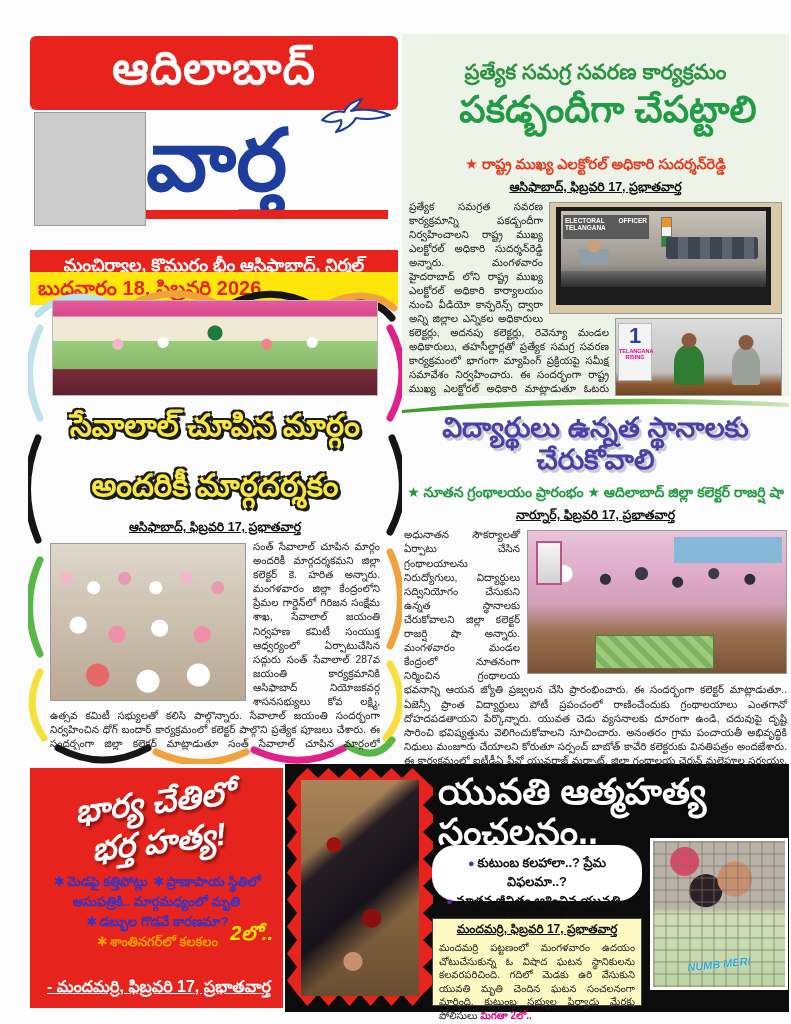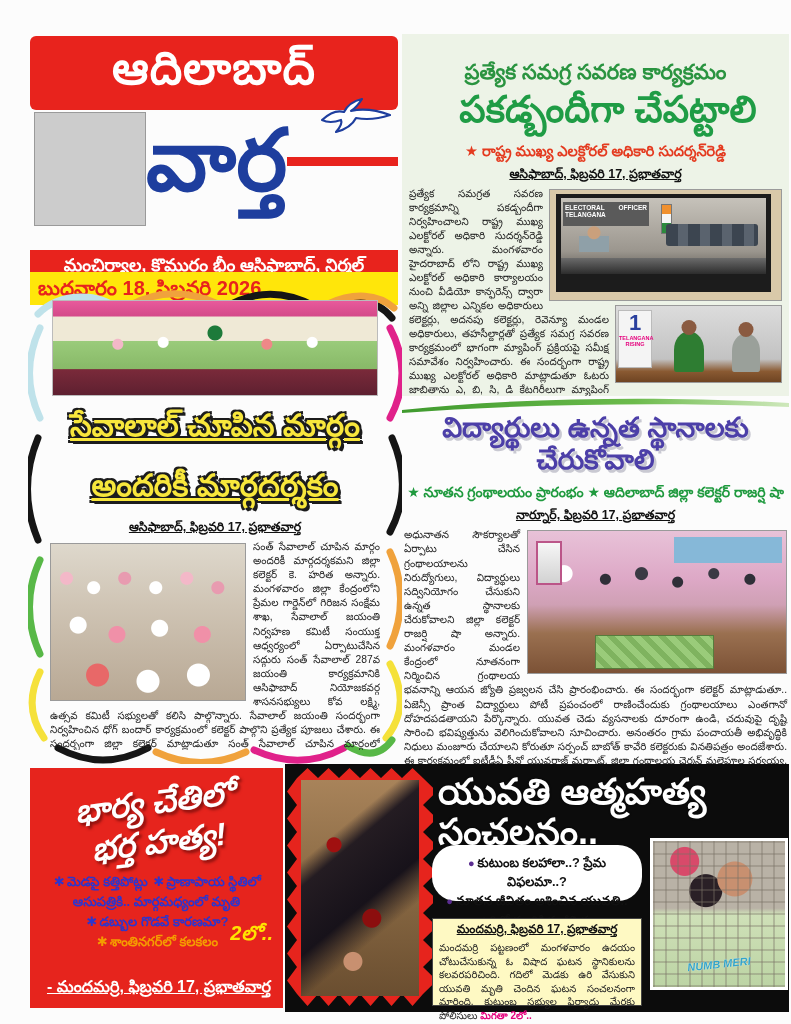--- a/index.html
+++ b/index.html
@@ -10,31 +10,31 @@
   
   .masthead{position:absolute;left:30px;top:36px;width:368px;}
   .mast-red{background:#e8231d;height:74px;border-radius:6px;display:flex;align-items:center;justify-content:center;color:#fff;font-weight:bold;font-size:46px;letter-spacing:1px;}
   .dove{position:absolute;left:288px;top:60px;width:78px;height:42px;}
   .mast-row{display:flex;align-items:flex-start;margin-top:2px;height:134px;}
   .waterfall{width:112px;height:114px;margin-left:4px;border:1px solid #999;
     background:
       radial-gradient(ellipse at 50% 94%, rgba(255,255,255,.85) 0%, rgba(255,255,255,0) 55%),
       linear-gradient(100deg, rgba(0,0,0,0) 38%, rgba(255,255,255,.92) 46%, rgba(255,255,255,.95) 56%, rgba(0,0,0,0) 64%),
       linear-gradient(180deg,#a9d4ea 0%,#a9d4ea 13%,#7d6e57 15%,#6a5c47 52%,#53604a 76%,#3f5a46 100%);}
-  .vartha-col{flex:1;display:flex;flex-direction:row;align-items:center;}
+  .vartha-col{flex:1;display:flex;flex-direction:column;}
   .vartha{color:#1e3e9e;font-weight:bold;font-size:86px;line-height:96px;}
   .vartha-bar{width:96%;height:9px;background:#e8231d;margin-top:2px;}
   .strip-districts{margin-top:4px;background:#e8231d;color:#fff;font-weight:bold;font-size:17.5px;height:22px;line-height:30px;text-align:center;white-space:nowrap;overflow:hidden;}
   .strip-date{background:#ffe60a;color:#e8231d;font-weight:bold;font-size:20px;height:33px;line-height:33px;padding-left:8px;white-space:nowrap;overflow:hidden;}
 
   
   .art-electoral{position:absolute;left:402px;top:34px;width:387px;height:362px;background:#edf3e7;overflow:hidden;}
   .ae-kicker{margin-top:26px;text-align:center;color:#2a9440;font-weight:bold;font-size:21px;}
   .ae-headline{text-align:center;color:#1f9c45;font-weight:bold;font-size:37px;line-height:1.15;margin-left:25px;}
-  .ae-subhead{text-align:center;color:#e43a1f;font-weight:bold;font-size:14.5px;margin-top:11px;}
+  .ae-subhead{text-align:center;color:#e43a1f;font-weight:bold;font-size:14.5px;margin-top:24px;}
   .dateline{text-align:center;color:#111;font-weight:bold;font-size:12.5px;text-decoration:underline;margin:4px 0 3px;}
   .ae-body{padding:0 7px;font-size:10.3px;line-height:1.36;text-align:justify;color:#222;}
   .ph{border:1px solid #9a9a9a;overflow:hidden;position:relative;background:#ccc;}
   .ph-conference{float:right;width:233px;height:112px;margin:2px 0 4px 6px;background:#d9c9a9;}
   .tv{position:absolute;left:6px;top:4px;right:10px;bottom:8px;background:#1c1c1c;}
   .tv-screen{position:absolute;left:5px;top:4px;right:5px;bottom:18px;background:linear-gradient(180deg,#c6c2ba 0%,#9b968e 70%,#5c5852 100%);}
   .tv-banner{position:absolute;left:2px;top:4px;width:86px;height:24px;background:#5a5a5a;color:#fff;font-size:6.5px;font-weight:bold;line-height:1.2;padding:2px;}
   .tv-flag{position:absolute;left:100px;top:6px;width:11px;height:30px;background:linear-gradient(180deg,#f0902e 0%,#f0902e 33%,#f5f5f5 33%,#f5f5f5 66%,#2c8a3e 66%);border:1px solid #777;}
   .tv-speaker{position:absolute;left:18px;top:28px;width:30px;height:26px;background:radial-gradient(circle at 50% 26%,#caa07c 0 6px,transparent 7px),linear-gradient(180deg,transparent 10px,#8fa0a8 10px);}
   .tv-row{position:absolute;right:8px;top:26px;width:92px;height:22px;background:repeating-linear-gradient(90deg,#3c4550 0 12px,#5a636e 12px 22px);border-radius:3px;}
@@ -73,21 +73,21 @@
   .sv-inner{position:absolute;left:22px;top:14px;right:22px;bottom:14px;overflow:hidden;}
   .ph-stage{width:326px;height:96px;margin:0 auto;border:1px solid #bbb;
     background:
       radial-gradient(circle at 50% 34%, #1d7a3a 0 7px, transparent 8px),
       radial-gradient(circle at 20% 46%, #f3b8c8 0 5px, transparent 6px),
       radial-gradient(circle at 34% 44%, #fff 0 5px, transparent 6px),
       radial-gradient(circle at 66% 46%, #e88 0 5px, transparent 6px),
       radial-gradient(circle at 80% 44%, #fff 0 5px, transparent 6px),
       linear-gradient(180deg,#e85a9b 0%,#d44a8a 16%,#efe9d6 17%,#efe9d6 42%,#9acb7a 43%,#88b968 72%,#7a2a3a 73%,#5e2030 100%);}
   .sv-headline{text-align:center;font-weight:bold;font-size:31px;line-height:60px;color:#f8e73c;
-    text-shadow:-2px -2px 0 #1c1c1c,2px -2px 0 #1c1c1c,-2px 2px 0 #1c1c1c,2px 2px 0 #1c1c1c,3px 3px 0 #1c1c1c;text-decoration:underline;}
+    text-shadow:-2px -2px 0 #1c1c1c,2px -2px 0 #1c1c1c,-2px 2px 0 #1c1c1c,2px 2px 0 #1c1c1c,3px 3px 0 #1c1c1c;}
   .sv-body{font-size:10.3px;line-height:1.37;text-align:justify;color:#222;margin-top:2px;}
   .ph-crowd{float:left;width:196px;height:158px;margin:3px 7px 0 0;
     background:
       radial-gradient(circle at 8% 22%, #f3b8c8 0 6px, transparent 7px),
       radial-gradient(circle at 22% 28%, #fff 0 6px, transparent 7px),
       radial-gradient(circle at 38% 22%, #e89bb0 0 6px, transparent 7px),
       radial-gradient(circle at 54% 28%, #fff 0 6px, transparent 7px),
       radial-gradient(circle at 70% 22%, #f3b8c8 0 6px, transparent 7px),
       radial-gradient(circle at 86% 28%, #e89bb0 0 6px, transparent 7px),
       radial-gradient(circle at 14% 52%, #fff 0 8px, transparent 9px),

